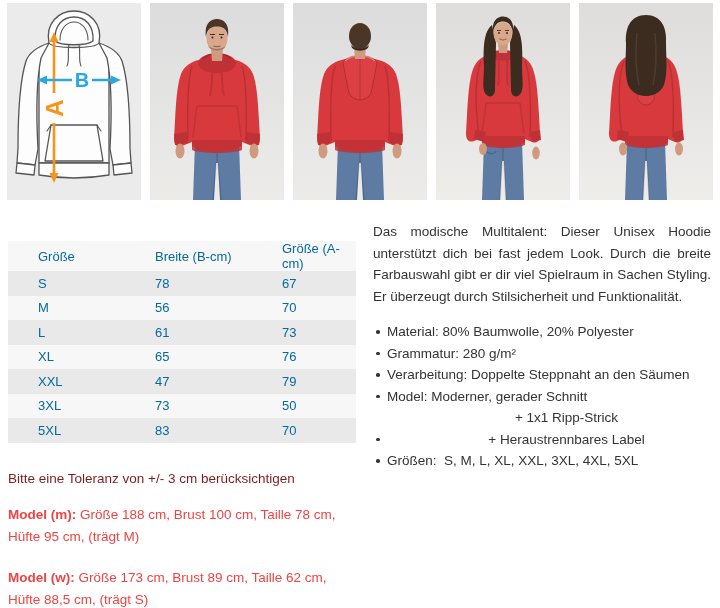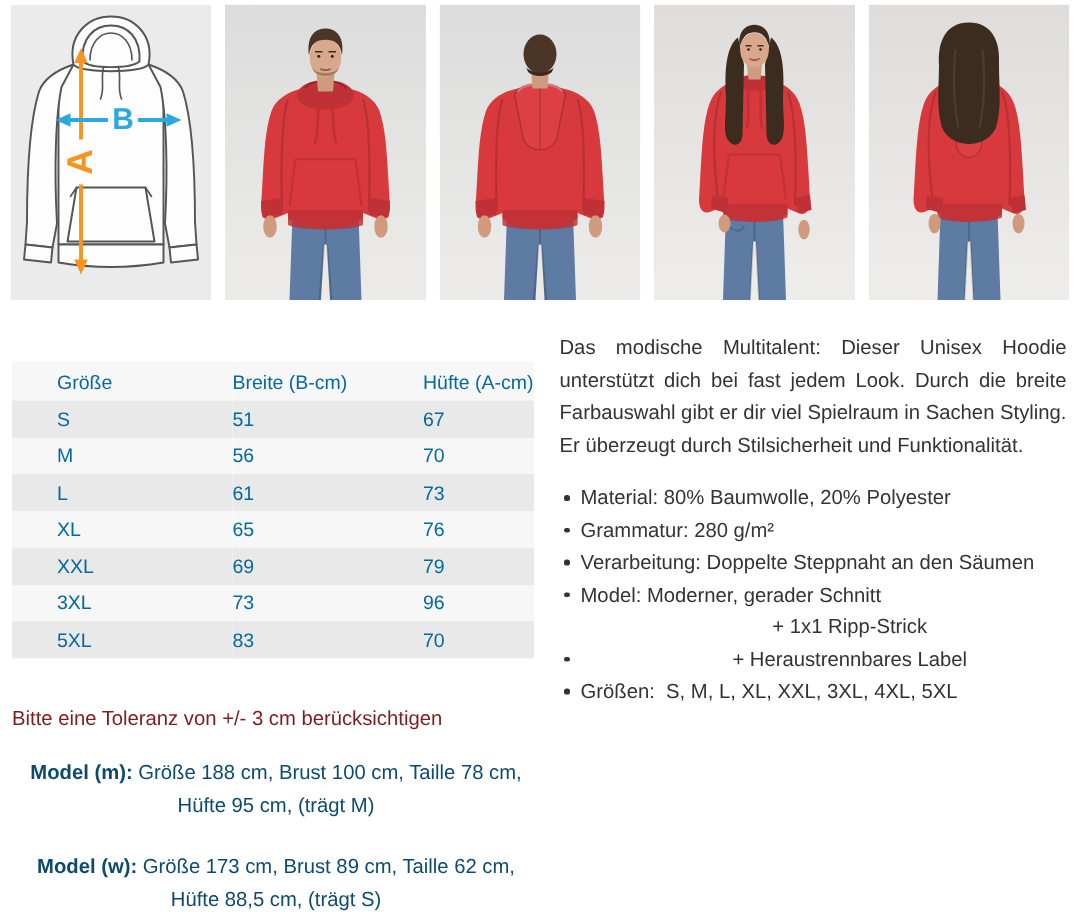--- a/index.html
+++ b/index.html
@@ -53,21 +53,21 @@
   .features{list-style:none;margin:14px 0 0 0;padding:0;line-height:21.5px;}
   .features li{position:relative;padding-left:14px;}
   .features li::before{content:"";position:absolute;left:3px;top:9px;width:3.5px;height:3.5px;
                        border-radius:50%;background:#333;}
   .btxt{white-space:pre-wrap;}
   .sub{margin-left:35px;white-space:pre-wrap;text-align:center;}
 
   
   .tolerance{position:absolute;left:8px;top:471px;margin:0;font-size:13.5px;color:#7f1d1d;}
   .model-note{position:absolute;left:8px;width:352px;margin:0;font-size:13.5px;
-              line-height:21.5px;color:#0c4a6e;text-align:center;}
+              line-height:21.5px;color:#ef4444;}
   #model-m{top:504px;}
   #model-w{top:567px;}
   .model-note b{font-weight:bold;}
 </style>
 </head>
 <body>
 
 <div class="page">
 
   <div class="images-row">
@@ -234,53 +234,53 @@
         </g>
       </svg>
     </figure>
   </div>
 
   <table class="size-table">
     <thead>
       <tr>
         <th class="c1">Größe</th>
         <th class="c2">Breite (B-cm)</th>
-        <th class="c3">Hüfte (A-cm)</th>
+        <th class="c3">Größe (A-cm)</th>
       </tr>
     </thead>
     <tbody>
       <tr>
           <td class="c1">S</td>
-          <td class="c2">51</td>
+          <td class="c2">78</td>
           <td class="c3">67</td>
         </tr>
       <tr>
           <td class="c1">M</td>
           <td class="c2">56</td>
           <td class="c3">70</td>
         </tr>
       <tr>
           <td class="c1">L</td>
           <td class="c2">61</td>
           <td class="c3">73</td>
         </tr>
       <tr>
           <td class="c1">XL</td>
           <td class="c2">65</td>
           <td class="c3">76</td>
         </tr>
       <tr>
           <td class="c1">XXL</td>
-          <td class="c2">69</td>
+          <td class="c2">47</td>
           <td class="c3">79</td>
         </tr>
       <tr>
           <td class="c1">3XL</td>
           <td class="c2">73</td>
-          <td class="c3">96</td>
+          <td class="c3">50</td>
         </tr>
       <tr>
           <td class="c1">5XL</td>
           <td class="c2">83</td>
           <td class="c3">70</td>
         </tr>
     </tbody>
   </table>
 
   <div class="description">

